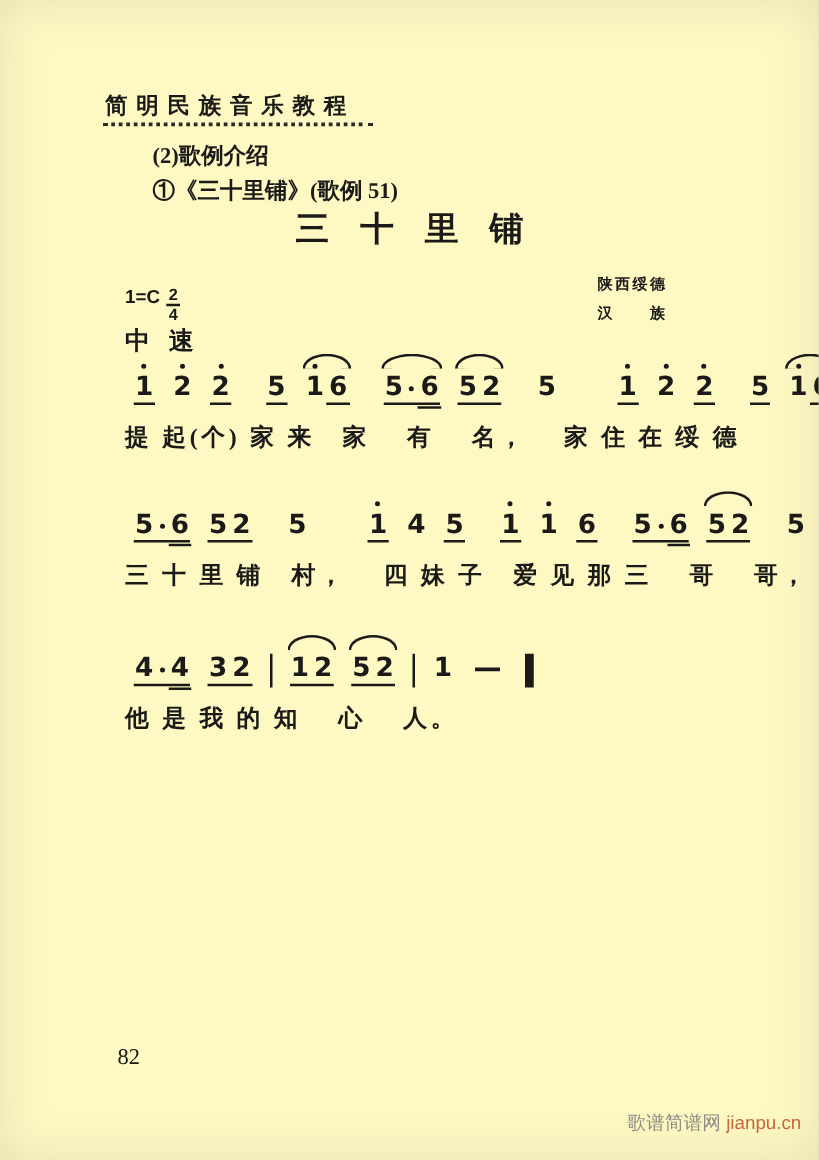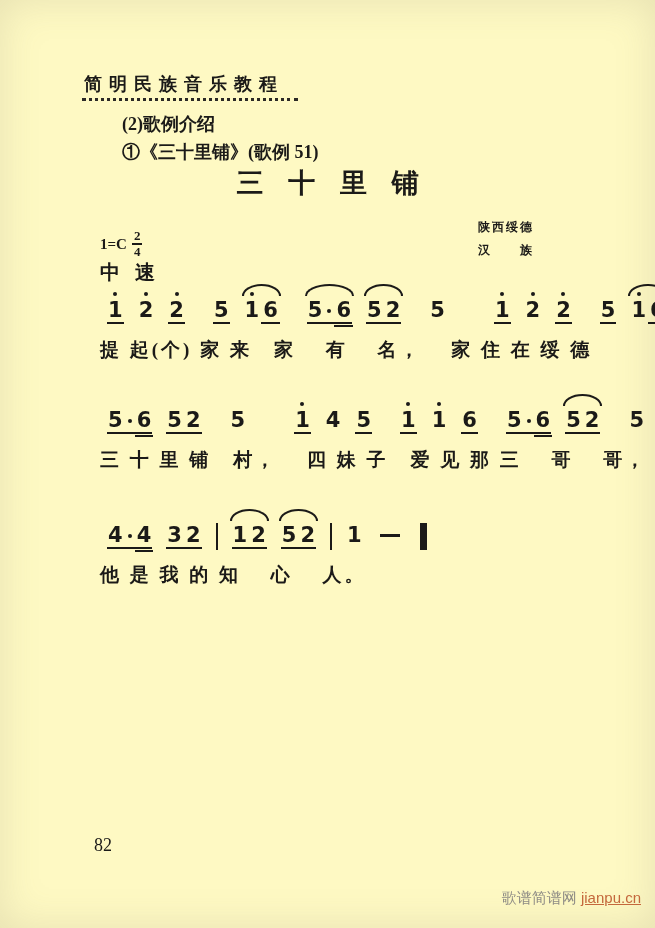--- a/index.html
+++ b/index.html
@@ -7,22 +7,22 @@
         font-family:"Liberation Serif",serif;overflow:hidden;
         box-shadow:inset 0 0 40px rgba(120,115,100,.18);}
   .running-head{position:absolute;left:84px;top:72px;font-size:18px;font-weight:700;
         letter-spacing:7px;font-family:"Liberation Sans",sans-serif;}
   .header-rule{position:absolute;left:82px;top:98px;width:216px;height:0;
         border-bottom:3px dotted #2c2a26;}
   .sec-heading{position:absolute;left:122px;top:112px;font-size:18px;font-weight:600;}
   .ex-heading{position:absolute;left:122px;top:140px;font-size:18px;font-weight:600;}
   .song-title{position:absolute;left:0;right:0;top:165px;text-align:center;
         font-size:27px;font-weight:700;letter-spacing:9px;text-indent:9px;}
-  .keysig{position:absolute;left:100px;top:229px;display:flex;align-items:center;gap:5px;
-        font-size:15px;font-weight:700;font-family:Liberation Serif, serif;}
+  .keysig{position:absolute;left:100px;top:229px;display:flex;align-items:flex-start;gap:5px;
+        font-size:15px;font-weight:700;font-family:Liberation Sans, sans-serif;}
   .frac{display:inline-flex;flex-direction:column;align-items:center;font-size:13px;
         line-height:1.1;font-weight:700;}
   .frac .num{border-bottom:2px solid #1b1a18;padding:0 2px;}
   .tempo{position:absolute;left:100px;top:259px;font-size:20px;font-weight:700;letter-spacing:5px;}
   .origin{position:absolute;left:478px;top:216px;font-size:12px;font-weight:700;
         line-height:23px;letter-spacing:2px;}
   .origin div{white-space:pre;}
 
   .score-line{position:absolute;left:100px;width:490px;}
   #score1{top:280px}#score2{top:390px}#score3{top:505px}
@@ -44,21 +44,21 @@
   .bar{width:2px;height:27px;background:#1b1a18;margin:0 7px 3px;align-self:flex-end;}
   .endbar{width:7px;height:27px;background:#1b1a18;margin:0 4px 3px 10px;align-self:flex-end;}
   .dashline{width:20px;height:3px;background:#1b1a18;margin:0 10px 16px;align-self:flex-end;}
   .lyrics-row{margin-top:9px;font-size:19px;font-weight:700;letter-spacing:3px;white-space:pre;}
 
   .desc{position:absolute;left:84px;top:588px;width:496px;font-size:19px;
         line-height:28.5px;text-align:justify;text-indent:2em;font-weight:600;margin:0;}
   .pageno{position:absolute;left:94px;top:835px;font-size:18px;}
   .wm{position:absolute;right:14px;top:889px;font-size:15px;color:#8e8b85;
         font-family:"Liberation Sans",sans-serif;}
-  .wm .domain{font-weight:400;text-decoration:underline;}
+  .wm .domain{font-weight:400;}
 </style>
 </head>
 <body>
 
 <div class="page">
 
   <div class="running-head">简明民族音乐教程</div>
   <div class="header-rule"></div>
 
   <div class="sec-heading">(2)歌例介绍</div>

